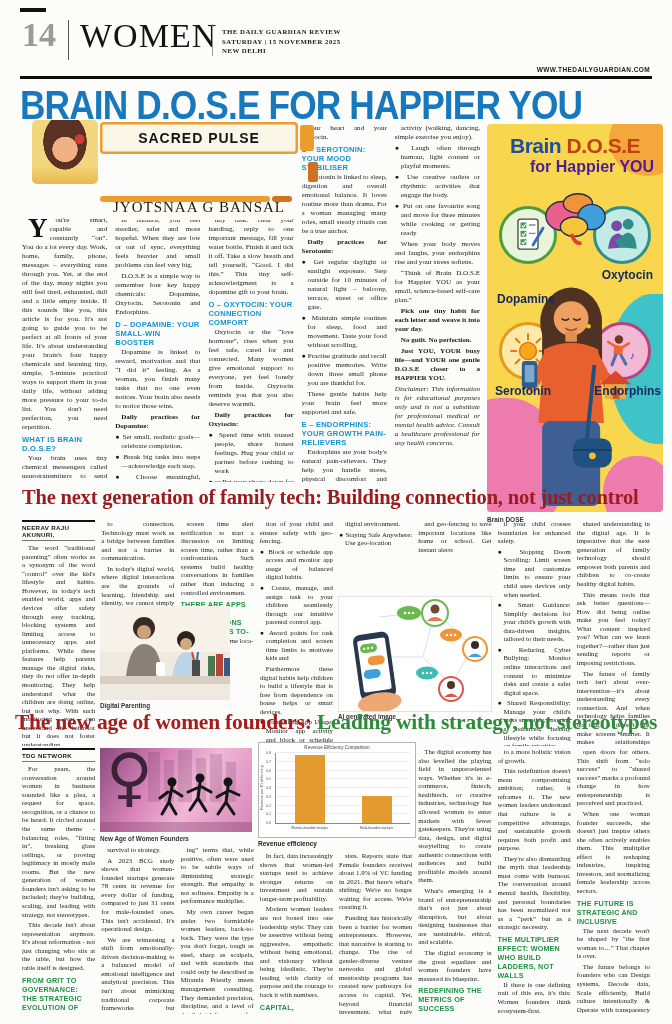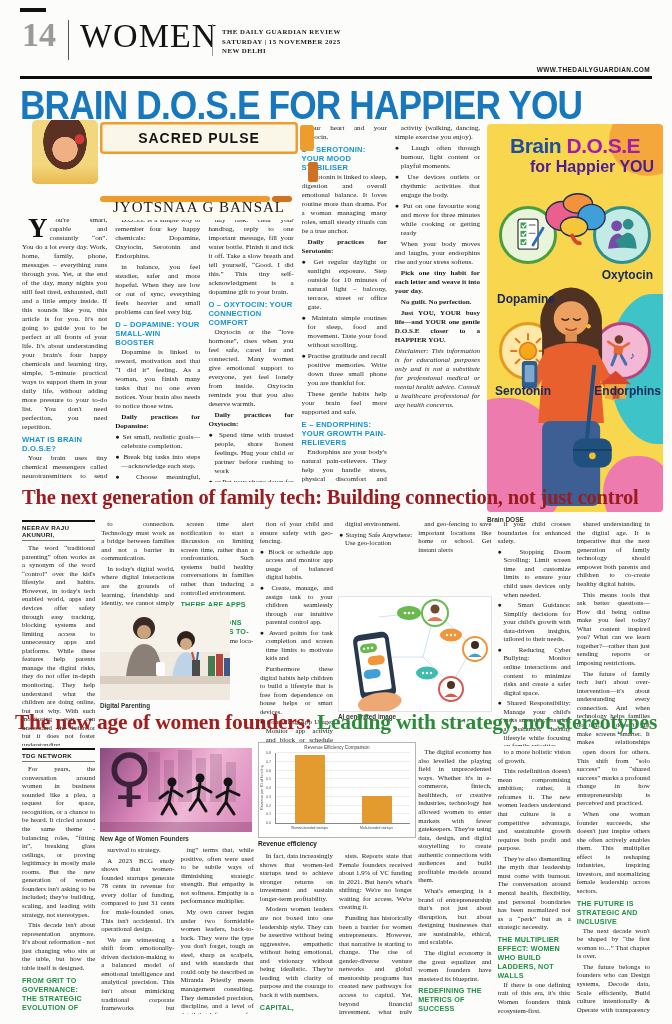--- a/index.html
+++ b/index.html
@@ -61,21 +61,21 @@
 
   
   #dose{left:487px;top:124px;width:176px;height:388px;background:#f8d74e;border-radius:4px;overflow:hidden;}
   .blob{position:absolute;}
   #blobpink{left:-34px;bottom:-16px;width:110px;height:130px;background:#ee7bae;border-radius:46% 54% 38% 62%;}
   #blobteal{right:-38px;top:170px;width:92px;height:150px;background:#3ec3c9;border-radius:52% 48% 42% 58%;}
   #bloborange{right:-24px;top:-20px;width:78px;height:72px;background:#f4a83c;border-radius:50%;}
   #blobpink2{right:-10px;bottom:-24px;width:70px;height:80px;background:#ee7bae;border-radius:50% 50% 40% 60%;}
   #dosetitle{position:absolute;left:0;top:10px;width:100%;text-align:center;
              font:bold 21px "Liberation Sans",sans-serif;letter-spacing:-.5px;}
-  #dosetitle .t1{color:#1d4f9e;} #dosetitle .t2{color:#a21caf;}
+  #dosetitle .t1{color:#1d4f9e;} #dosetitle .t2{color:#c2410c;}
   #dosetitle2{position:absolute;left:0;top:34px;width:100%;text-align:center;
               font:bold 16px "Liberation Sans",sans-serif;color:#4c1d95;padding-left:17px;}
   .dcirc{position:absolute;width:52px;height:52px;border-radius:50%;border:3px solid;display:flex;align-items:center;justify-content:center;}
   #c-dopa{left:12px;top:82px;background:#e9f5da;border-color:#4a9e3f;}
   #c-oxy{right:12px;top:82px;background:#c2ebe6;border-color:#2f8f8a;}
   #c-sero{left:12px;top:198px;background:#ffe9a8;border-color:#e59a1b;}
   #c-endo{right:12px;top:198px;background:#f2b8d4;border-color:#b8437c;}
   .dlabel{position:absolute;font:bold 12px "Liberation Sans",sans-serif;color:#16295e;}
   #l-dopa{left:10px;top:144px;margin-top:24px;} #l-oxy{right:10px;top:144px;}
   #l-sero{left:8px;top:260px;} #l-endo{right:2px;top:260px;}
@@ -135,22 +135,22 @@
 
   <div class="abs" id="mainhead">BRAIN D.O.S.E FOR HAPPIER YOU</div>
 
   <div class="abs a1" id="a1cols">
     <div class="col offset1">
         <p class="blk blk-p dropcap">You're smart, capable and constantly “on”. You do a lot every day. Work, home, family, phone, messages – everything runs through you. Yet, at the end of the day, many nights you still feel tired, exhausted, dull and a little empty inside. If this sounds like you, this article is for you. It's not going to guide you to be perfect at all fronts of your life. It's about understanding your brain's four happy chemicals and learning tiny, simple, 5-minute practical ways to support them in your daily life, without adding more pressure to your to-do list. You don't need perfection, you need repetition.</p>
         <h4 class="blk blk-h">WHAT IS BRAIN D.O.S.E?</h4>
         <p class="blk blk-p">Your brain uses tiny chemical messengers called neurotransmitters to send signals. They carry “mood messages” from one nerve cell to another. These messages influence your feelings, mood, energy, sleep and how you handle daily stress. Small, regular habits can support them gently over time.</p>
       </div>
     <div class="col offset1">
+        <p class="blk blk-p">in balance, you feel steadier, safer and more hopeful. When they are low or out of sync, everything feels heavier and small problems can feel very big.</p>
         <p class="blk blk-p">D.O.S.E is a simple way to remember four key happy chemicals: Dopamine, Oxytocin, Serotonin and Endorphins.</p>
-        <p class="blk blk-p">in balance, you feel steadier, safer and more hopeful. When they are low or out of sync, everything feels heavier and small problems can feel very big.</p>
         <h4 class="blk blk-h">D – DOPAMINE: YOUR SMALL-WIN BOOSTER</h4>
         <p class="blk blk-p">Dopamine is linked to reward, motivation and that “I did it” feeling. As a woman, you finish many tasks that no one even notices. Your brain also needs to notice those wins.</p>
         <p class="blk blk-pb">Daily practices for Dopamine:</p>
         <p class="blk blk-b">● Set small, realistic goals—celebrate completion.</p>
         <p class="blk blk-b">● Break big tasks into steps—acknowledge each step.</p>
         <p class="blk blk-b">● Choose meaningful, rewarding activities instead of only quick phone scrolling.</p>
       </div>
     <div class="col offset1">
         <p class="blk blk-p">tiny task: clear your handbag, reply to one important message, fill your water bottle. Finish it and tick it off. Take a slow breath and tell yourself, “Good. I did this.” This tiny self-acknowledgment is a dopamine gift to your brain.</p>
         <h4 class="blk blk-h">O – OXYTOCIN: YOUR CONNECTION COMFORT</h4>
@@ -167,23 +167,24 @@
         <p class="blk blk-b">● Get regular daylight or sunlight exposure. Step outside for 10 minutes of natural light – balcony, terrace, street or office gate.</p>
         <p class="blk blk-b">● Maintain simple routines for sleep, food and movement. Taste your food without scrolling.</p>
         <p class="blk blk-b">● Practise gratitude and recall positive memories. Write down three small phone you are thankful for.</p>
         <p class="blk blk-p">These gentle habits help your brain feel more supported and safe.</p>
         <h4 class="blk blk-h">E – ENDORPHINS: YOUR GROWTH PAIN-RELIEVERS</h4>
         <p class="blk blk-p">Endorphins are your body's natural pain-relievers. They help you handle stress, physical discomfort and emotional heaviness. You do not need a gym membership to feel their power.</p>
       </div>
     <div class="col">
         <p class="blk blk-p">activity (walking, dancing, simple exercise you enjoy).</p>
         <p class="blk blk-b">● Laugh often through humour, light content or playful moments.</p>
-        <p class="blk blk-b">● Use devices outlets or rhythmic activities that engage the body.</p>
+        <p class="blk blk-b">● Use creative outlets or rhythmic activities that engage the body.</p>
         <p class="blk blk-b">● Put on one favourite song and move for three minutes while cooking or getting ready</p>
         <p class="blk blk-p">When your body moves and laughs, your endorphins rise and your stress softens.</p>
+        <p class="blk blk-p">“Think of Brain D.O.S.E for Happier YOU as your small, science-based self-care plan.”</p>
         <p class="blk blk-pb">Pick one tiny habit for each letter and weave it into your day.</p>
         <p class="blk blk-pb">No guilt. No perfection.</p>
         <p class="blk blk-pb">Just YOU, YOUR busy life—and YOUR one gentle D.O.S.E closer to a HAPPIER YOU.</p>
         <p class="blk blk-pi">Disclaimer: This information is for educational purposes only and is not a substitute for professional medical or mental health advice. Consult a healthcare professional for any health concerns.</p>
       </div>
   </div>
 
   <div class="abs" id="banner">
     <div id="bphoto"></div>
     <div id="ribbon">

